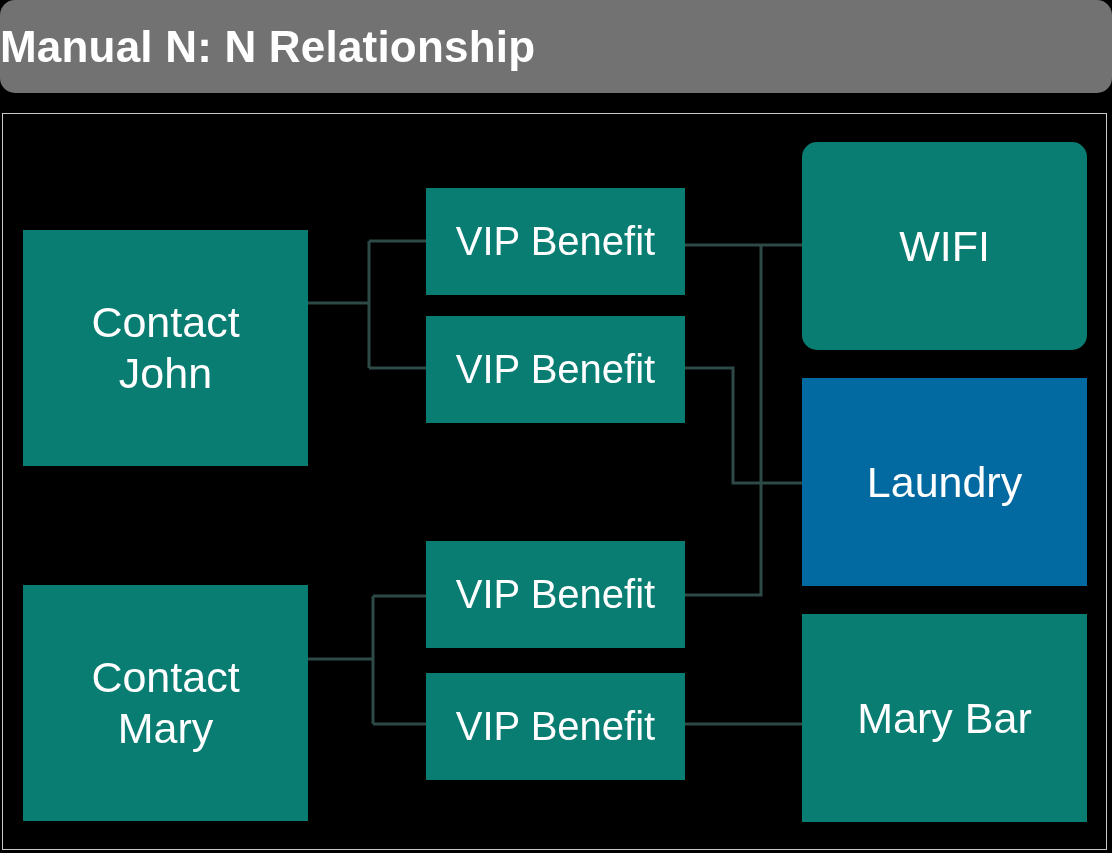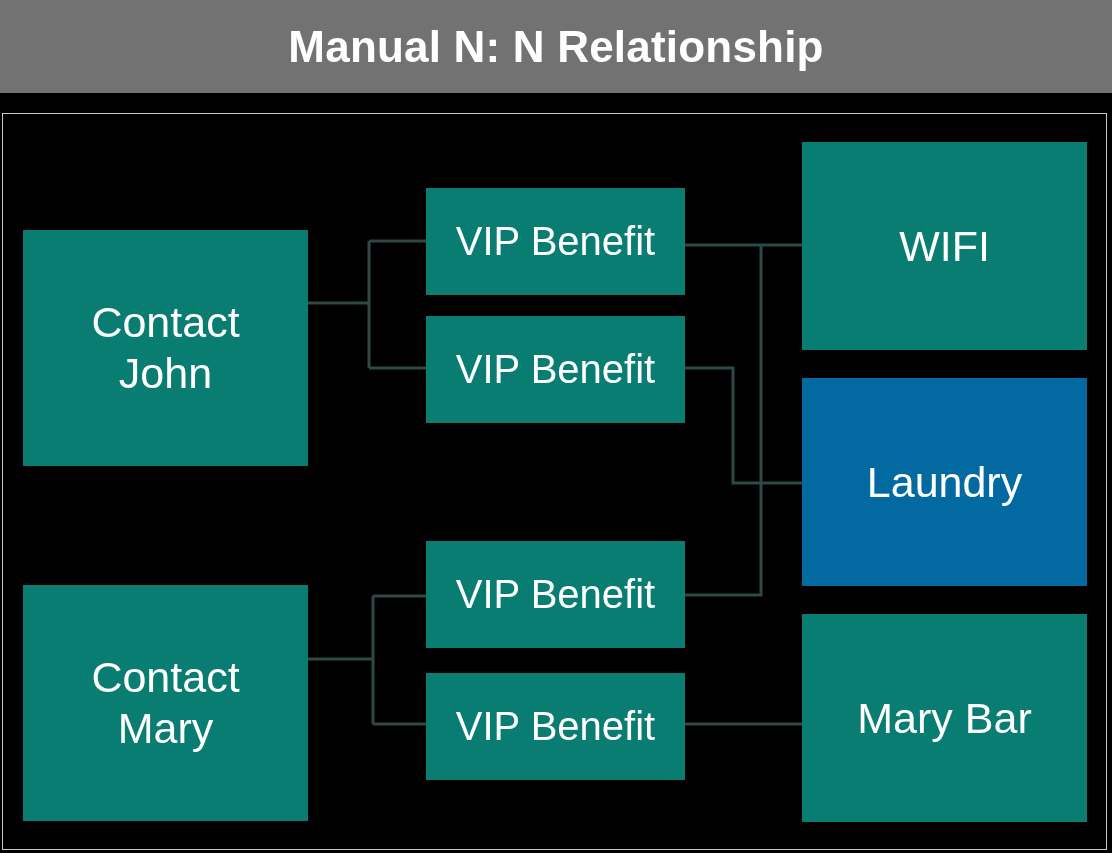--- a/index.html
+++ b/index.html
@@ -21,21 +21,22 @@
   
   #header-band {
     position: absolute;
     left: 0;
     top: 0;
     width: 1112px;
     height: 93px;
     background: #727272;
     display: flex;
     align-items: center;
-    justify-content: center;
+    justify-content: flex-start;
+    border-radius: 15px;
   }
   #header-title {
     color: #ffffff;
     font-size: 44px;
     font-weight: bold;
     letter-spacing: 0.2px;
     line-height: 1;
     white-space: nowrap;
   }
   
@@ -104,18 +105,18 @@
 
   <div id="nodes-layer">
       <div class="node contact" style="left: 23px; top: 186px; width: 285px; height: 236px; background: rgb(10, 125, 115); color: rgb(255, 255, 255);"><span>Contact
 John</span></div>
       <div class="node contact" style="left: 23px; top: 541px; width: 285px; height: 236px; background: rgb(10, 125, 115); color: rgb(255, 255, 255);"><span>Contact
 Mary</span></div>
       <div class="node benefit" style="left: 426px; top: 188px; width: 259px; height: 107px; background: rgb(10, 125, 115); color: rgb(255, 255, 255);"><span>VIP Benefit</span></div>
       <div class="node benefit" style="left: 426px; top: 316px; width: 259px; height: 107px; background: rgb(10, 125, 115); color: rgb(255, 255, 255);"><span>VIP Benefit</span></div>
       <div class="node benefit" style="left: 426px; top: 541px; width: 259px; height: 107px; background: rgb(10, 125, 115); color: rgb(255, 255, 255);"><span>VIP Benefit</span></div>
       <div class="node benefit" style="left: 426px; top: 673px; width: 259px; height: 107px; background: rgb(10, 125, 115); color: rgb(255, 255, 255);"><span>VIP Benefit</span></div>
-      <div class="node service" style="left: 802px; top: 142px; width: 285px; height: 208px; background: rgb(10, 125, 115); color: rgb(255, 255, 255);"><span>WIFI</span></div>
+      <div class="node service" style="left: 802px; top: 142px; width: 285px; height: 208px; background: rgb(10, 125, 115); color: rgb(255, 255, 255); border-radius: 15px;"><span>WIFI</span></div>
       <div class="node service" style="left: 802px; top: 378px; width: 285px; height: 208px; background: #0369a1; color: rgb(255, 255, 255);"><span>Laundry</span></div>
       <div class="node service" style="left: 802px; top: 614px; width: 285px; height: 208px; background: rgb(10, 125, 115); color: rgb(255, 255, 255);"><span>Mary Bar</span></div>
     </div>
 
 </div>
 
 </body></html>

